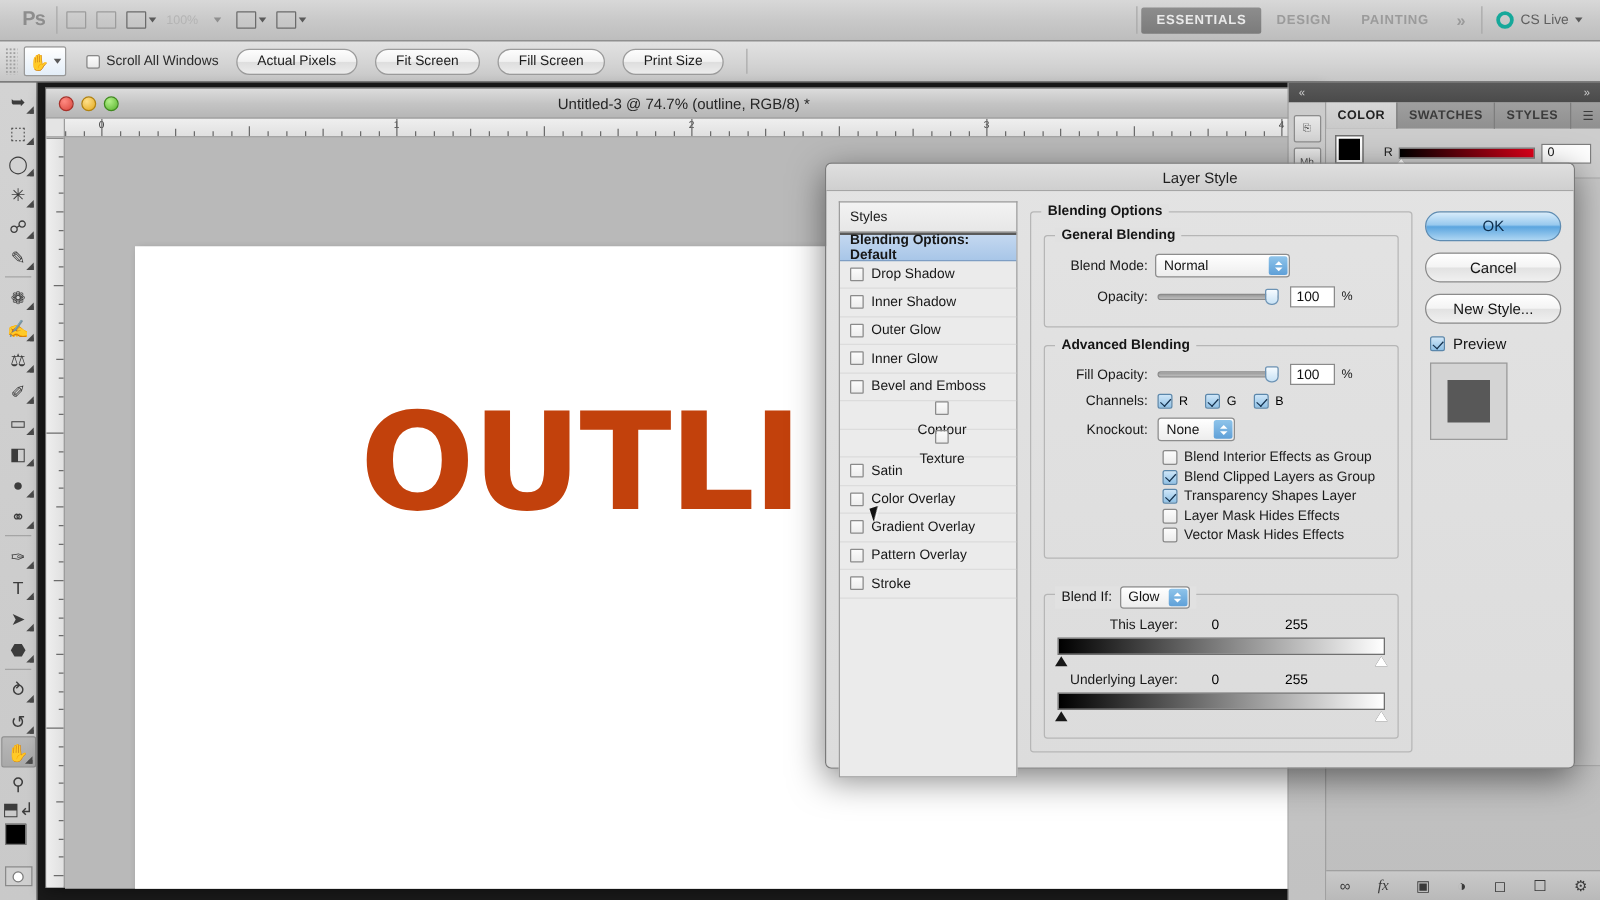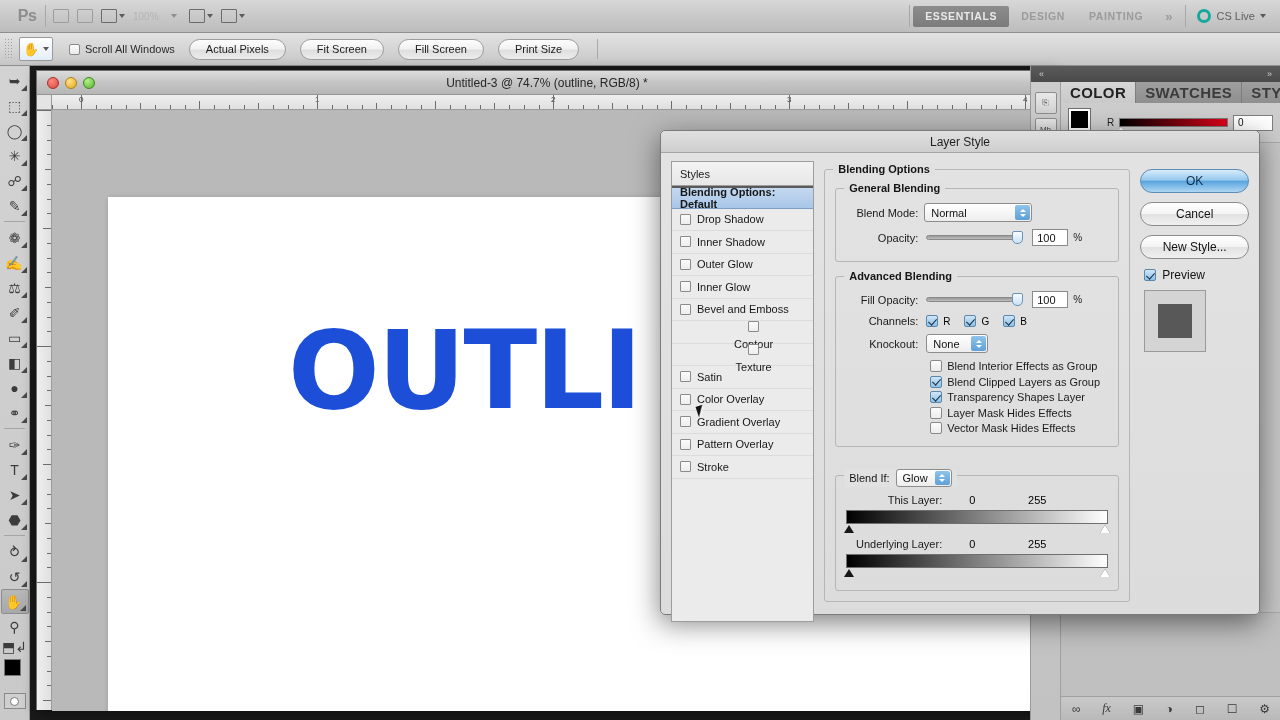--- a/index.html
+++ b/index.html
@@ -149,21 +149,21 @@
     position:absolute; left:15px; top:39px; width:1006px; height:601px;
     background:#b9b9b9; overflow:hidden;
   }
   .paper {
     position:absolute; left:56px; top:87px; width:957px; height:555px;
     background:#ffffff; box-shadow: 2px 2px 6px rgba(0,0,0,.3);
   }
   .bigtext {
     position:absolute; left:180px; top:120px;
     font-family:"DejaVu Sans", sans-serif; font-weight:bold;
-    font-size:108px; letter-spacing:-2px; color:#1d4ed8; line-height:1;
+    font-size:108px; letter-spacing:-2px; color:#c2410c; line-height:1;
     white-space:nowrap;
   }
   .statusbar {
     position:absolute; left:0; bottom:0; width:1020px; height:17px;
     background: linear-gradient(180deg,#e7e7e7,#d5d5d5);
     border-top:1px solid #9c9c9c;
     display:flex; align-items:center; font-size:10px; color:#2a2a2a;
   }
   .sb-zoom { width:62px; text-align:center; border-right:1px solid #a6a6a6; }
   .sb-icon { width:28px; text-align:center; border-right:1px solid #a6a6a6; color:#5f5f5f; font-size:10px;}
@@ -189,21 +189,21 @@
     background:linear-gradient(180deg,#e8e8e8,#d2d2d2);
     display:flex;align-items:center;justify-content:center;font-size:8px;color:#4a4a4a;
   }
   .panelcol { position:absolute; left:30px; top:16px; width:220px; height:638px; }
   .tabrow {
     height:21px; display:flex; align-items:stretch;
     background: linear-gradient(180deg,#9f9f9f,#8f8f8f);
   }
   .ptab {
     padding:0 9px; display:flex;align-items:center;
-    font-size:15px; font-weight:bold; letter-spacing:.4px; color:#3b3b3b;
+    font-size:10px; font-weight:bold; letter-spacing:.4px; color:#3b3b3b;
     border-right:1px solid #7d7d7d;
   }
   .ptab.active { background: linear-gradient(180deg,#d6d6d6,#c9c9c9); color:#222; }
   .pmenu { margin-left:auto; display:flex;align-items:center; padding:0 6px; color:#3b3b3b; font-size:10px;}
   .colorbody {
     height:40px; background:#cdcdcd; display:flex; align-items:center; padding:5px 8px; gap:8px;
     border-bottom:1px solid #aaa;
   }
   .cb-swatches { position:relative; width:30px;height:28px; }
   .cb-fg{position:absolute;left:0;top:0;width:21px;height:21px;background:#000;border:2px solid #fff;outline:1px solid #6f6f6f;}

